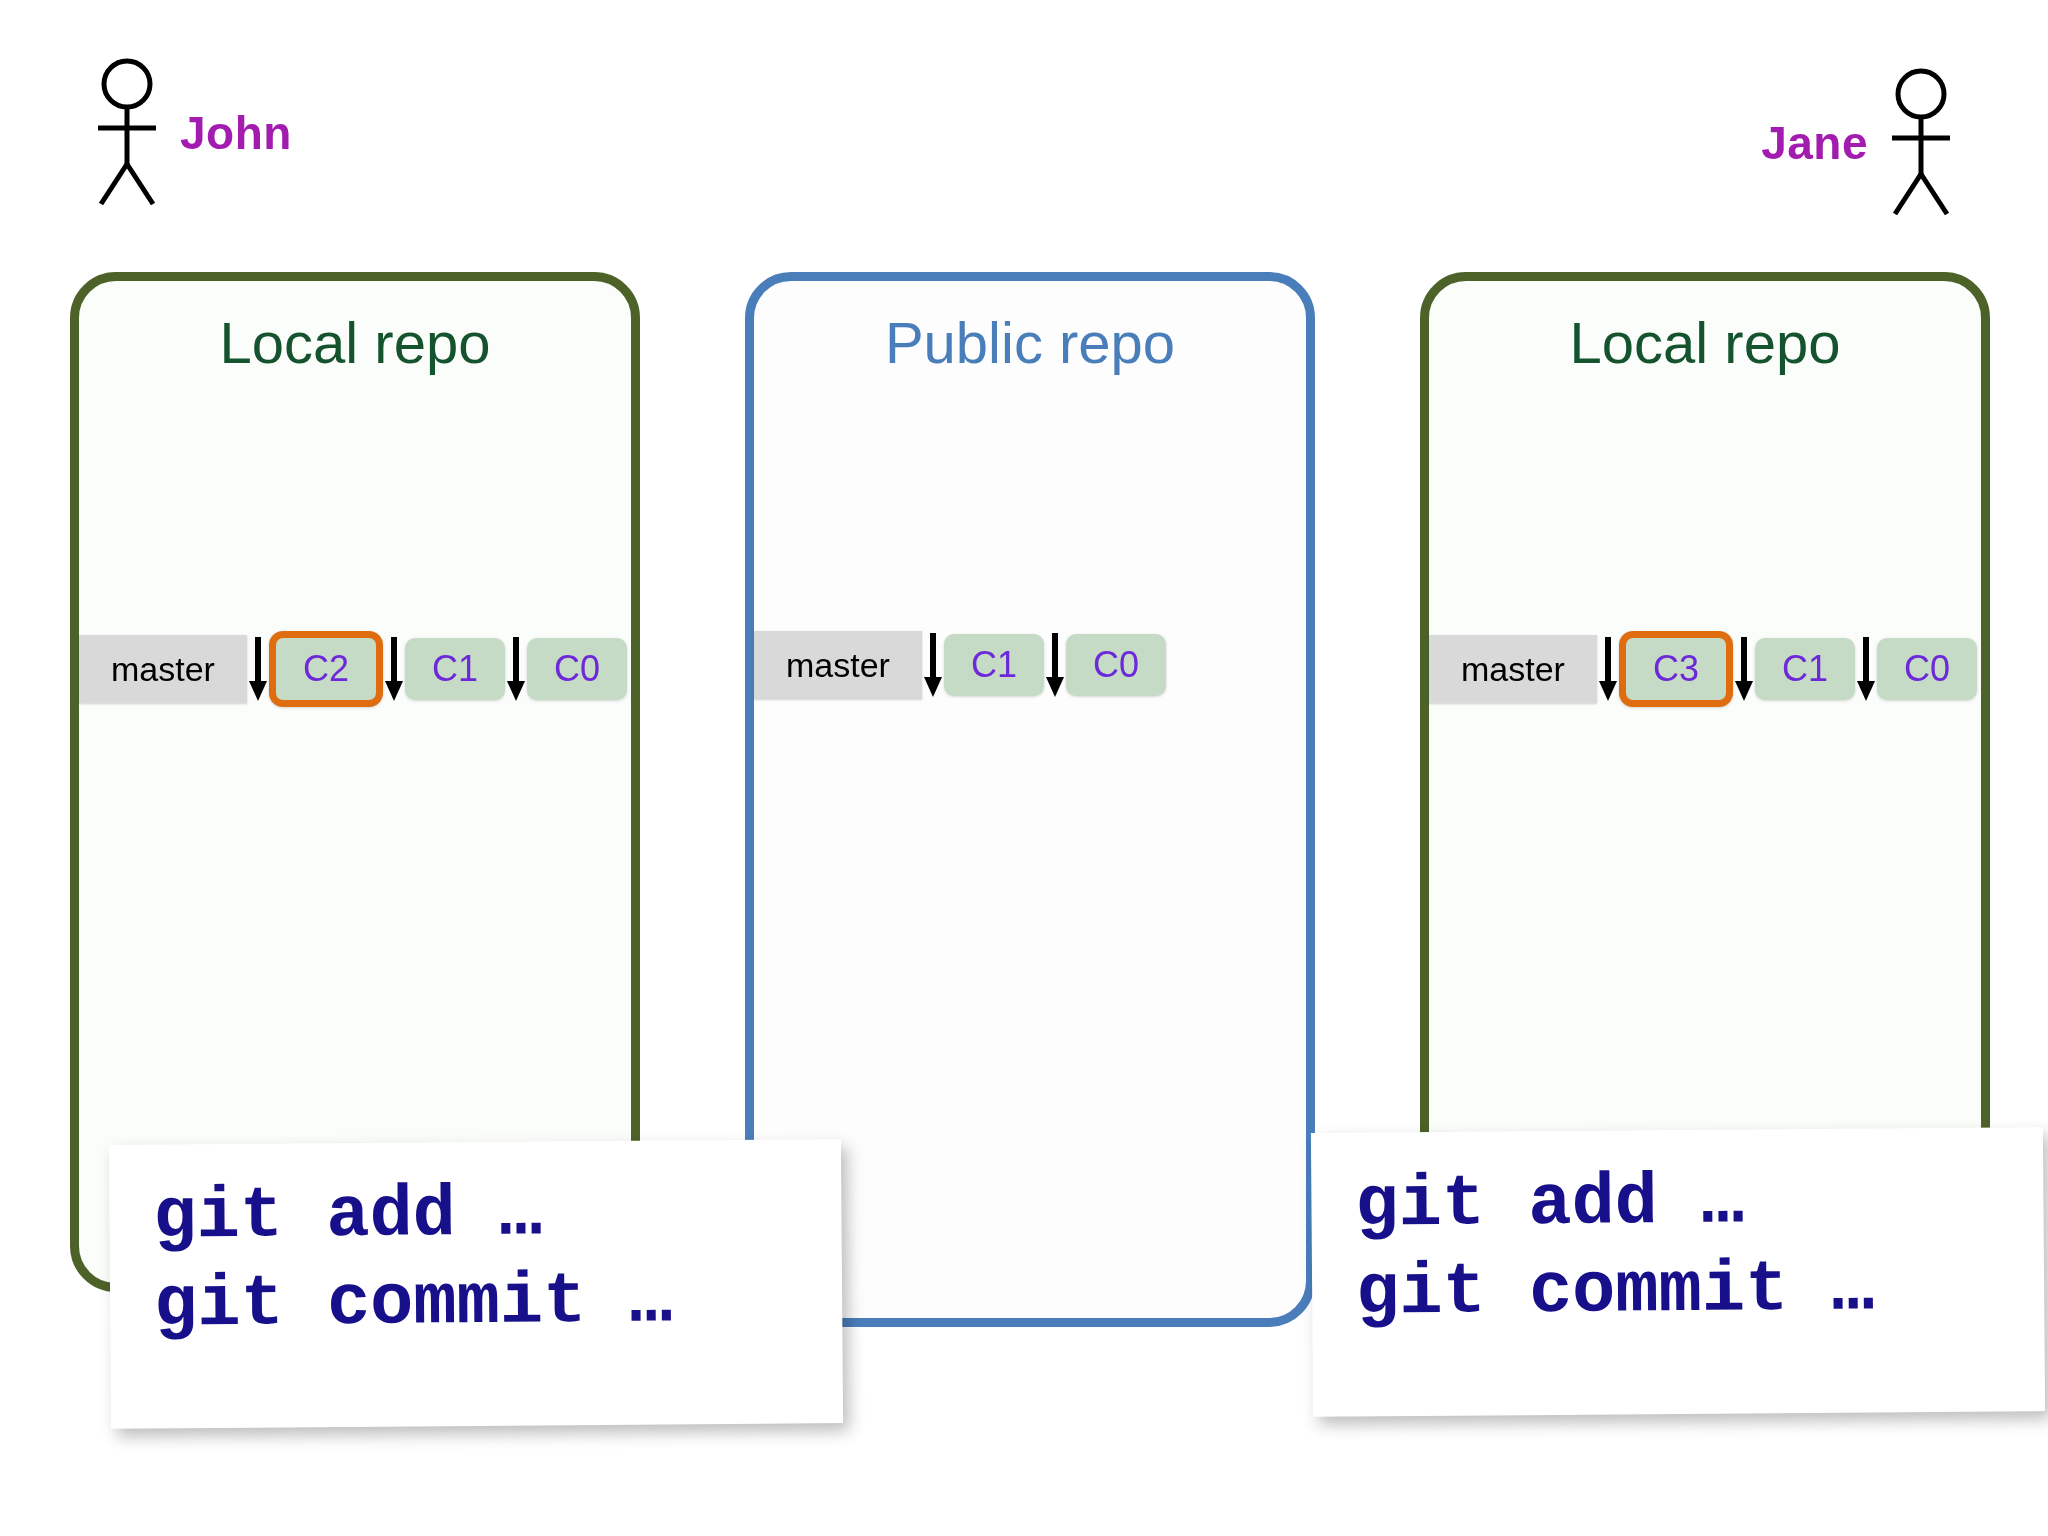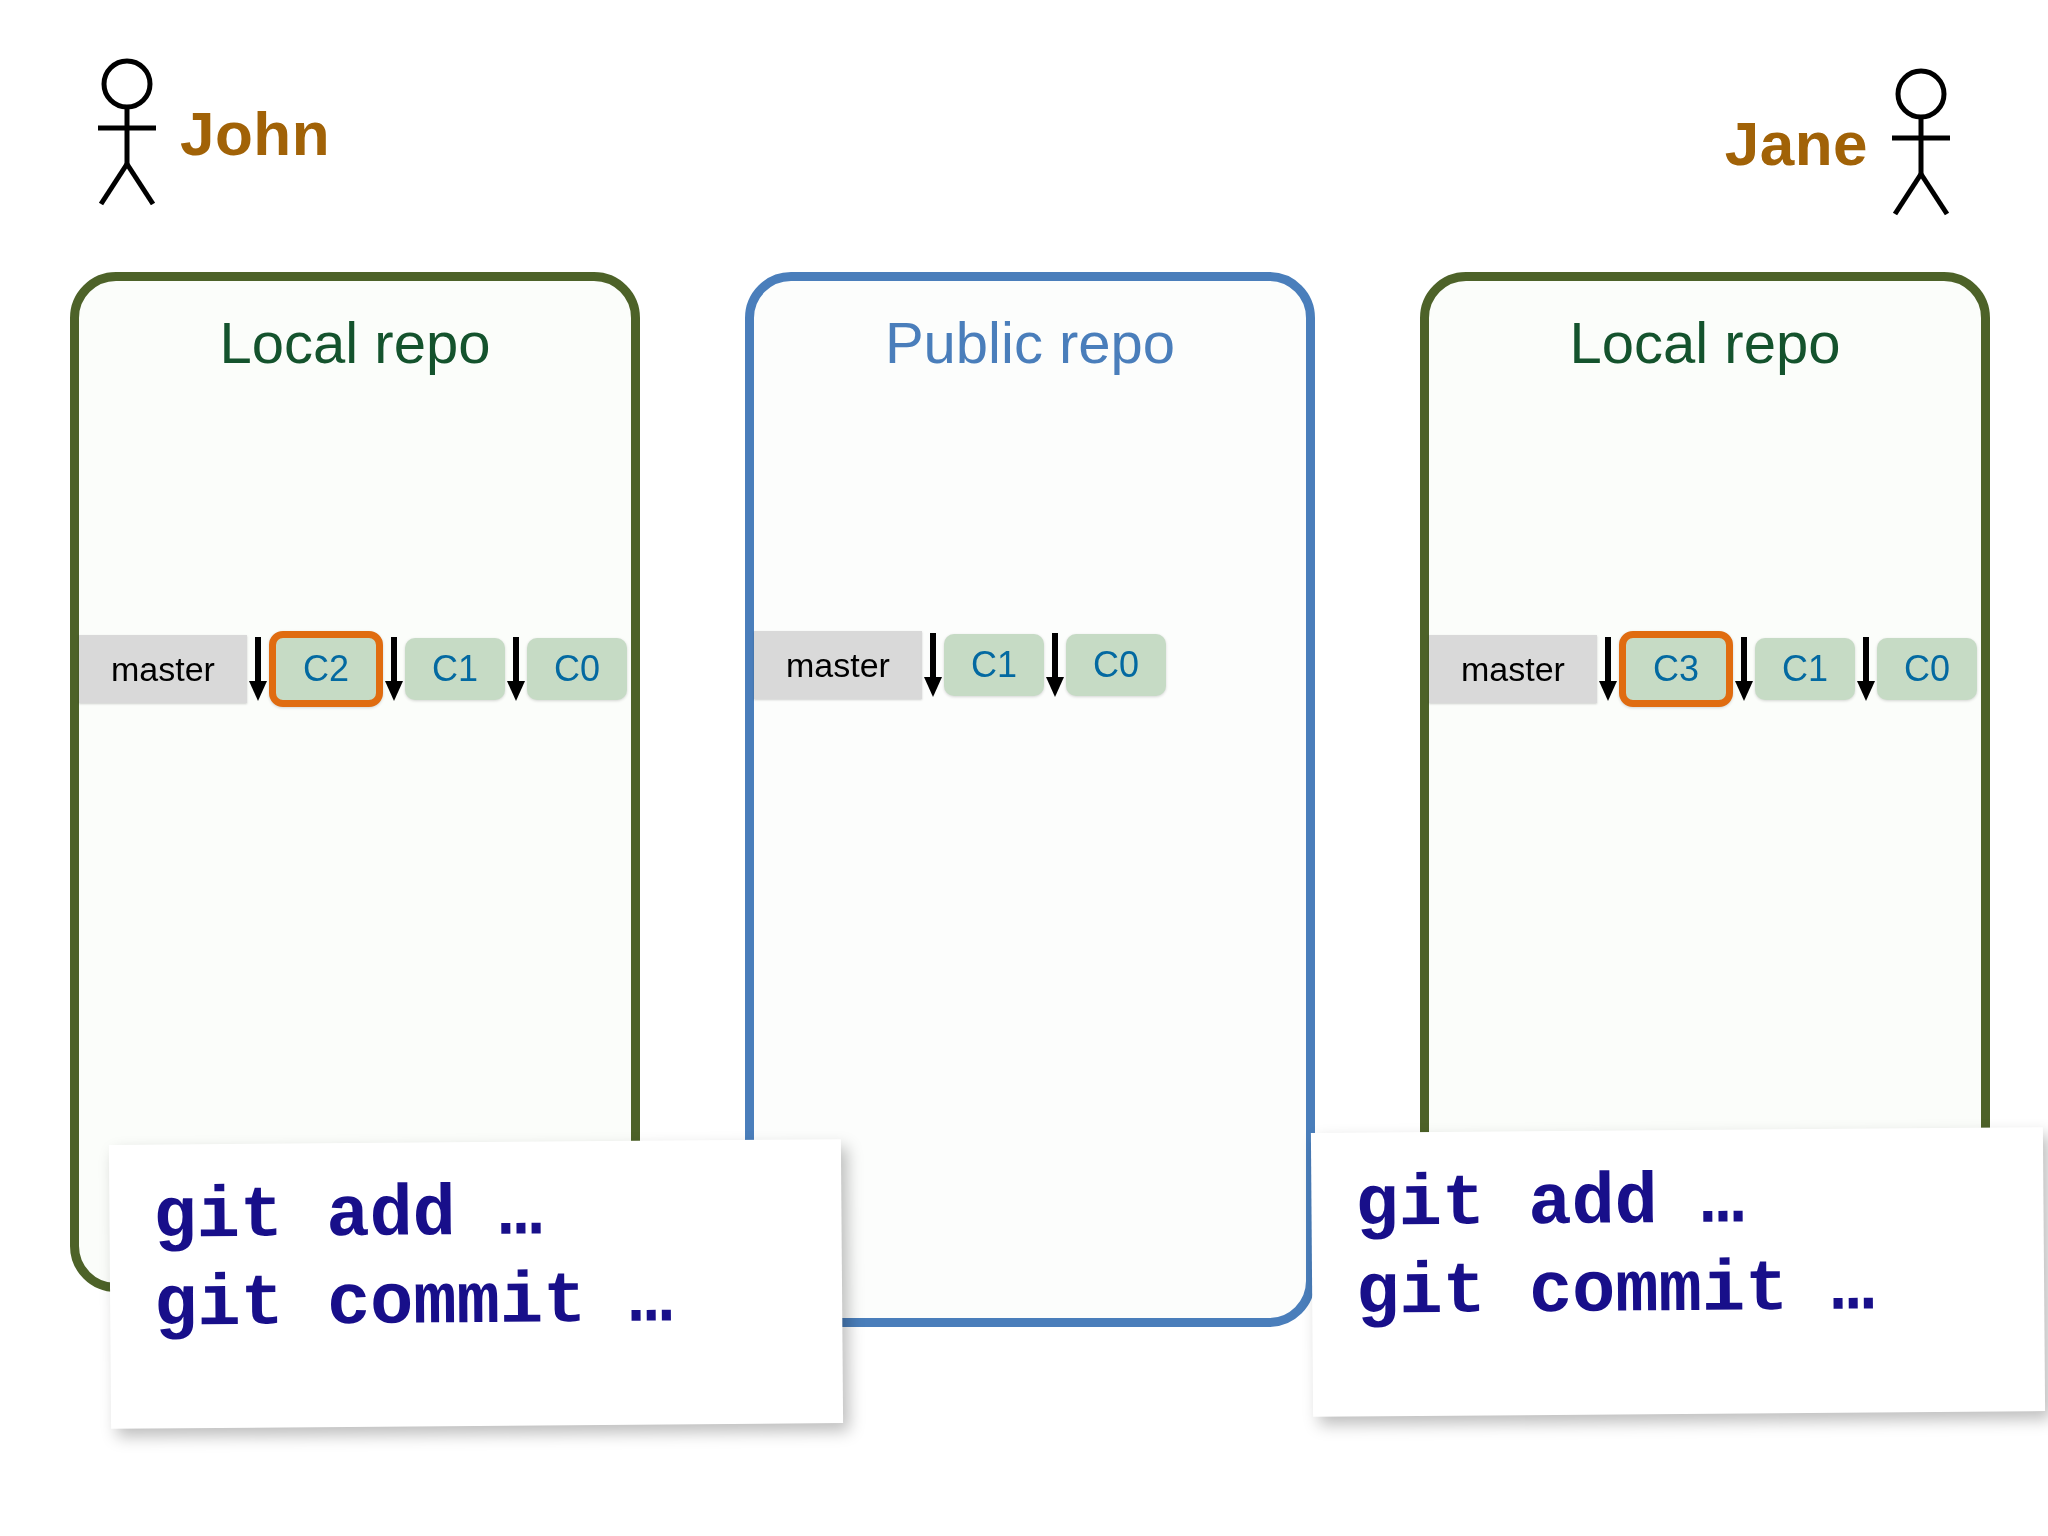--- a/index.html
+++ b/index.html
@@ -18,23 +18,23 @@
 
   
   .actor {
     position: absolute;
     display: flex;
     align-items: center;
     gap: 18px;
   }
   .actor-name {
     font-family: "Liberation Sans", sans-serif;
-    font-size: 62px;
+    font-size: 46px;
     font-weight: bold;
-    color: #a16207;
+    color: #a21caf;
     letter-spacing: 0.5px;
     white-space: nowrap;
     text-align: right;
   }
   .stick-figure { display: block; }
 
   
   .panel {
     position: absolute;
     box-sizing: border-box;
@@ -78,21 +78,21 @@
     display: flex;
     align-items: center;
     justify-content: center;
     box-shadow: 0 1px 2px rgba(0,0,0,0.18);
   }
   .commit-node {
     width: 100px;
     height: 62px;
     background: #c6dbc5;
     border-radius: 10px;
-    color: #0369a1;
+    color: #6d28d9;
     font-family: "Liberation Sans", sans-serif;
     font-size: 36px;
     display: flex;
     align-items: center;
     justify-content: center;
     box-shadow: 0 1px 3px rgba(0,0,0,0.16);
   }
   .commit-node.highlight {
     border: 7px solid #e06c10;
     border-radius: 14px;

